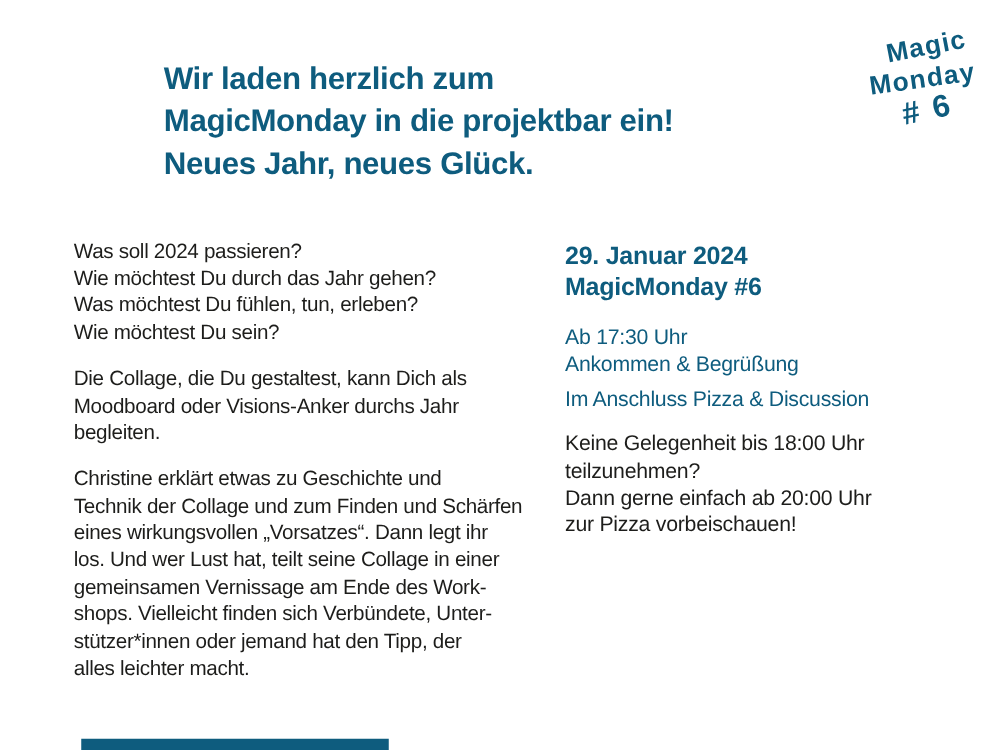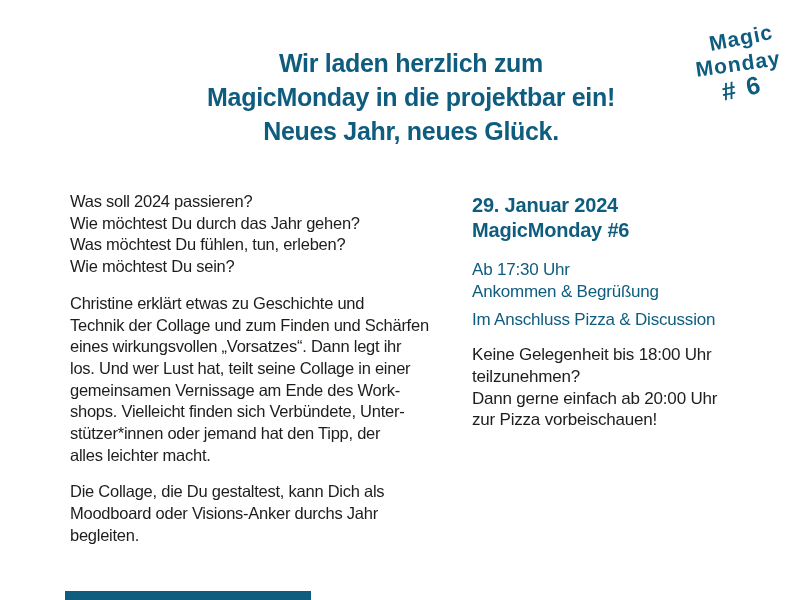--- a/index.html
+++ b/index.html
@@ -16,45 +16,44 @@
     overflow:hidden;
     font-family:"Liberation Sans", sans-serif;
   }
   .pre{white-space:pre-line;}
   
   .heading{
     position:absolute;left:131px;top:46px;width:560px;
     color:var(--accent-teal);
     font-size:25px;font-weight:700;line-height:34px;
     letter-spacing:-0.3px;
-    text-align:center;
   }
   
   .logo{
     position:absolute;left:684px;top:26px;width:108px;
     transform:rotate(-9deg);
     color:var(--accent-teal);
     font-weight:700;
     text-align:center;
     line-height:25px;
   }
   .logo-l1{font-size:21px;letter-spacing:1px;transform:rotate(-2deg);padding-left:14px;}
   .logo-l2{font-size:21px;letter-spacing:1px;transform:rotate(1deg);}
   .logo-l3{font-size:25px;letter-spacing:2px;transform:rotate(-3deg);}
   
   .left-col{
     position:absolute;left:58px;top:191px;width:395px;
     color:var(--body-text);
     font-size:16.5px;line-height:21.7px;
     letter-spacing:-0.25px;
   }
-  .left-col p{margin:0 0 15px 12px;}
+  .left-col p{margin:0 0 15px 1px;}
   
   .right-col{
-    position:absolute;left:472px;top:193px;width:290px;
+    position:absolute;left:452px;top:193px;width:290px;
     letter-spacing:-0.2px;
   }
   .event-title{
     color:var(--accent-teal);
     font-size:20px;font-weight:700;line-height:25px;
     margin:0 0 16px 0;
   }
   .sched{
     color:var(--accent-teal);
     font-size:17px;font-weight:400;line-height:21.7px;
@@ -84,31 +83,31 @@
     <div class="logo-l1">Magic</div>
     <div class="logo-l2">Monday</div>
     <div class="logo-l3"># 6</div>
   </div>
 
   <div class="left-col">
     <p class="pre">Was soll 2024 passieren?
 Wie möchtest Du durch das Jahr gehen?
 Was möchtest Du fühlen, tun, erleben?
 Wie möchtest Du sein?</p>
+    <p class="pre">Die Collage, die Du gestaltest, kann Dich als
+Moodboard oder Visions-Anker durchs Jahr
+begleiten.</p>
     <p class="pre">Christine erklärt etwas zu Geschichte und
 Technik der Collage und zum Finden und Schärfen
 eines wirkungsvollen „Vorsatzes“. Dann legt ihr
 los. Und wer Lust hat, teilt seine Collage in einer
 gemeinsamen Vernissage am Ende des Work-
 shops. Vielleicht finden sich Verbündete, Unter-
 stützer*innen oder jemand hat den Tipp, der
 alles leichter macht.</p>
-    <p class="pre">Die Collage, die Du gestaltest, kann Dich als
-Moodboard oder Visions-Anker durchs Jahr
-begleiten.</p>
   </div>
 
   <div class="right-col">
     <div class="event-title pre">29. Januar 2024
 MagicMonday #6</div>
     <div class="sched pre">Ab 17:30 Uhr
 Ankommen &amp; Begrüßung</div>
     <div class="sched pre">Im Anschluss Pizza &amp; Discussion</div>
     <div class="note pre">Keine Gelegenheit bis 18:00 Uhr
 teilzunehmen?

